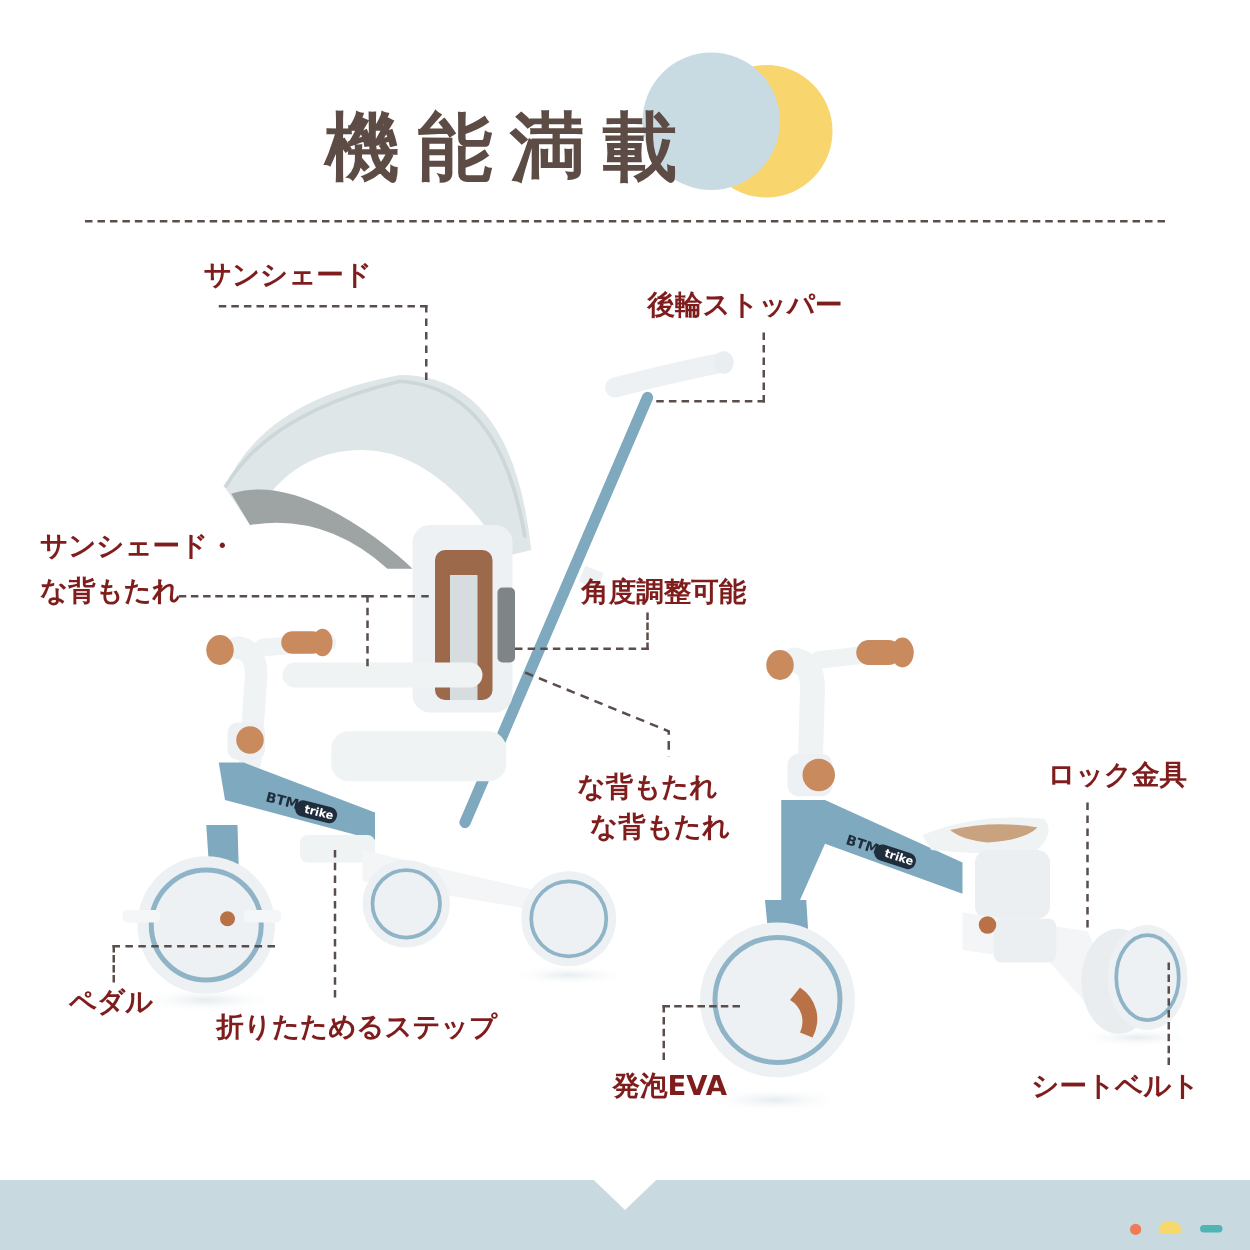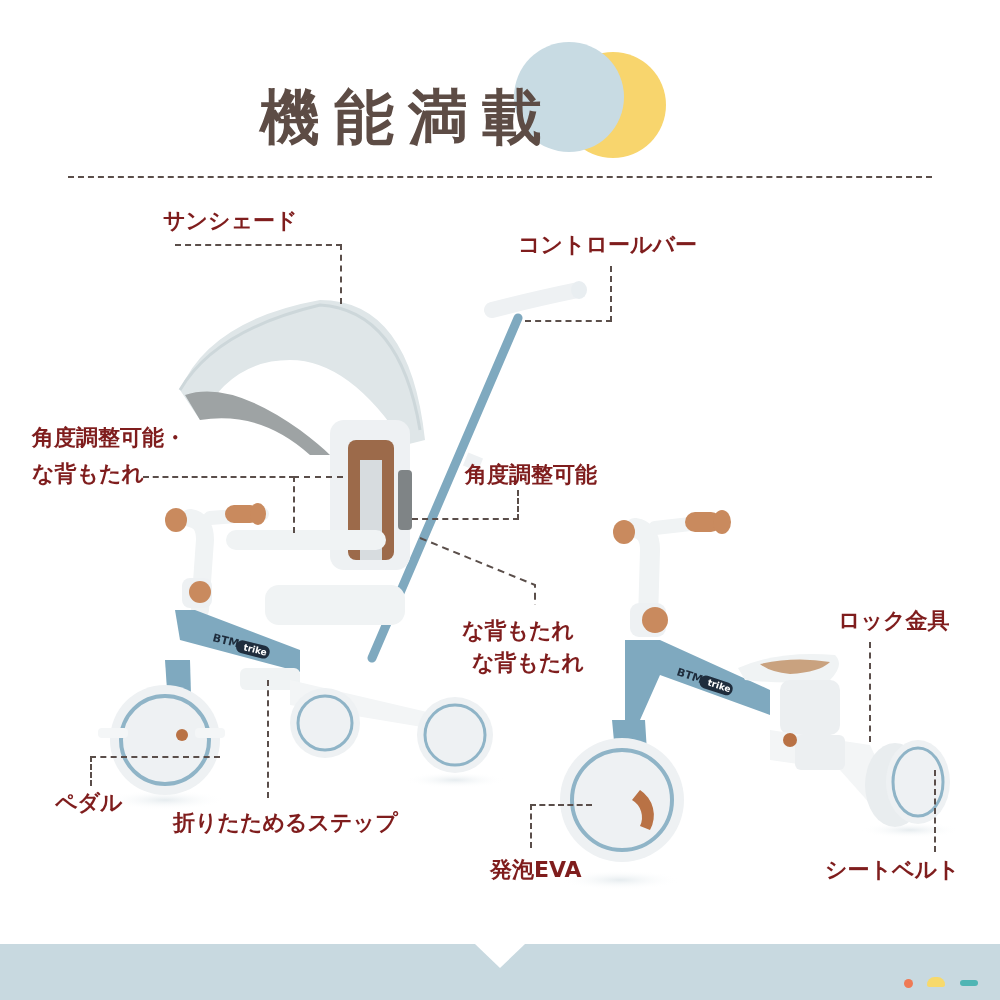--- a/index.html
+++ b/index.html
@@ -129,24 +129,24 @@
 
     <ellipse cx="895" cy="785" rx="30" ry="42" fill="#e9edef"></ellipse>
     <ellipse cx="918" cy="782" rx="32" ry="42" fill="#eef1f3"></ellipse>
     <ellipse cx="918" cy="782" rx="25" ry="34" fill="none" stroke="#8fb4c7" stroke-width="3"></ellipse>
   </g>
 </svg>
 
 <div class="label" style="left:163px;top:208px">サンシェード</div>
 <div class="lead" style="left:175px;top:244px;width:165px;height:58px;border-top-width:2px;border-right-width:2px"></div>
 
-<div class="label" style="left:518px;top:232px">コントロールバー</div>
+<div class="label" style="left:518px;top:232px">後輪ストッパー</div>
 <div class="lead" style="left:525px;top:266px;width:85px;height:54px;border-right-width:2px;border-bottom-width:2px"></div>
 
-<div class="label" style="left:32px;top:425px">角度調整可能・</div>
+<div class="label" style="left:32px;top:425px">サンシェード・</div>
 <div class="label" style="left:32px;top:461px">な背もたれ</div>
 <div class="lead" style="left:143px;top:476px;width:150px;height:55px;border-top-width:2px;border-right-width:2px"></div>
 <div class="lead" style="left:293px;top:476px;width:50px;height:0;border-top-width:2px"></div>
 
 <div class="label" style="left:465px;top:462px">角度調整可能</div>
 <div class="lead" style="left:412px;top:490px;width:105px;height:28px;border-right-width:2px;border-bottom-width:2px"></div>
 
 <div class="label" style="left:462px;top:618px">な背もたれ</div>
 <div class="label" style="left:472px;top:650px">な背もたれ</div>
 <svg class="abs" style="left:0;top:0;z-index:4" width="1000" height="1000">

